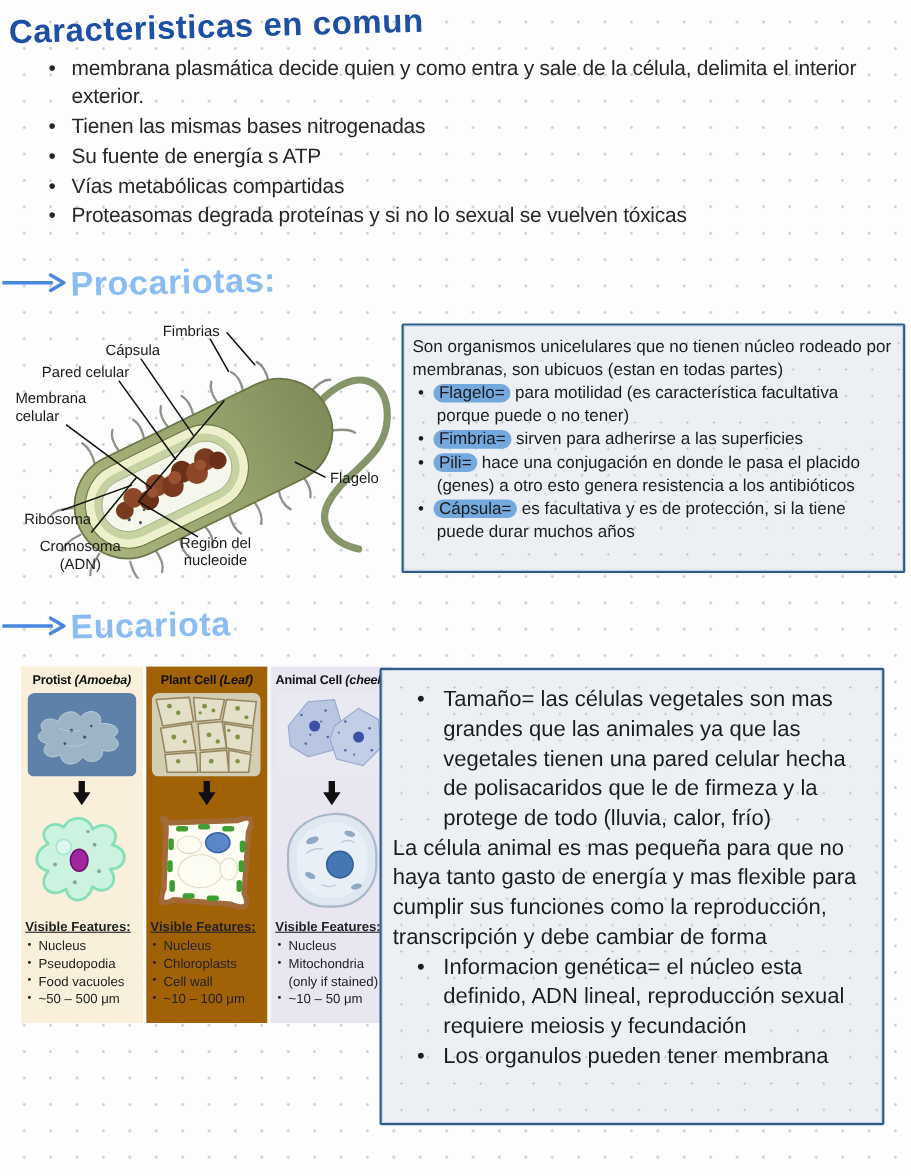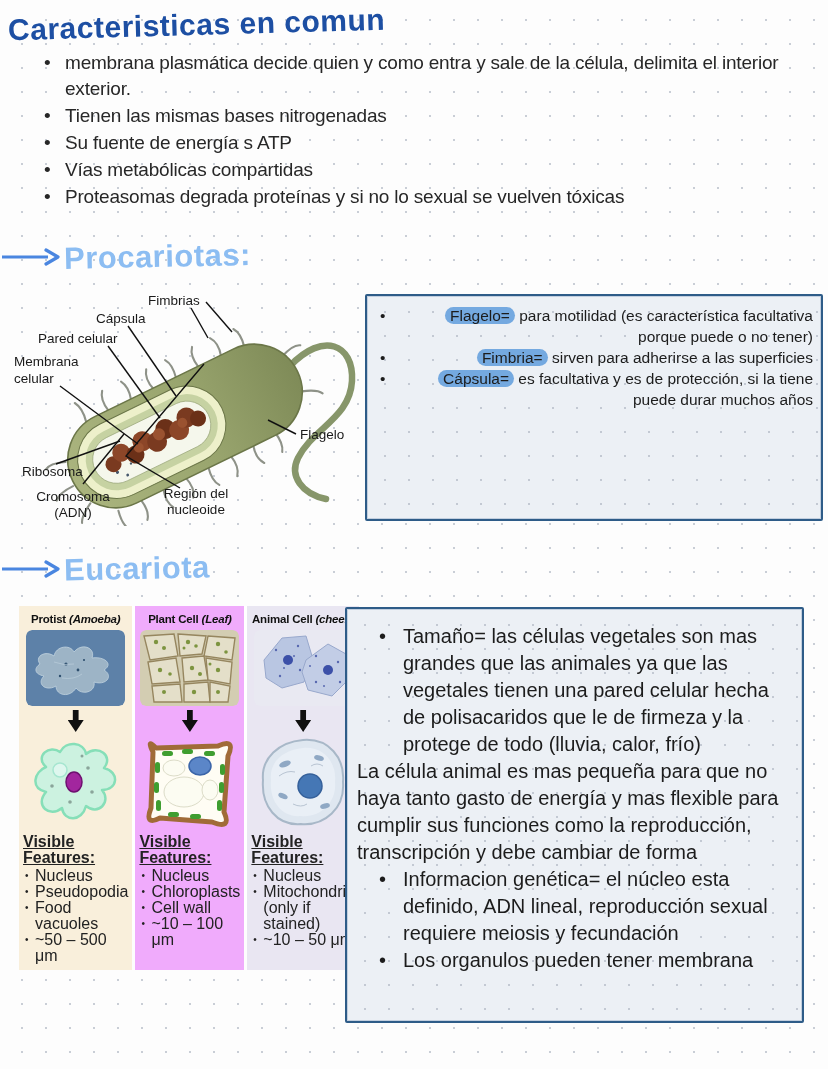--- a/index.html
+++ b/index.html
@@ -32,40 +32,40 @@
     border:2.5px solid #2e5c88;border-radius:2px;
     background-color:#ecf0f5;
     background-image:radial-gradient(#c3c9d3 1.1px, transparent 1.2px);
     background-size:24px 24px;background-position:6px 4px;
     box-shadow:inset 0 0 0 1px #c2cfdf;
     box-sizing:border-box;color:#1c1c1c;
   }
   .box-prok{left:365px;top:294px;width:458px;height:227px;padding:9px 8px;font-size:15.5px;line-height:21px;}
   .box-prok p{margin:0;}
   .box-prok ul{list-style:none;margin:0;padding:0;}
-  .box-prok li{position:relative;padding-left:22px;text-align:right;}
+  .box-prok li{position:relative;padding-left:22px;}
   .box-prok li::before{content:"\2022";position:absolute;left:5px;top:0;}
   .hl{background:#74a9e0;border-radius:9px;padding:0 5px;margin-left:-3px;}
   .box-euk{left:345px;top:607px;width:459px;height:416px;padding:14px 10px;font-size:20px;line-height:27px;}
   .box-euk p{margin:0;}
   .box-euk .b-item{position:relative;padding-left:46px;}
   .box-euk .b-item::before{content:"\2022";position:absolute;left:22px;top:0;}
   
   .figure{left:19px;top:606px;width:338px;height:324px;display:grid;grid-template-columns:1fr 1fr 1fr;gap:3px;background:#fff;}
   .fig-col{padding:5px 4px 6px;box-sizing:border-box;}
   .col-protist{background:#f9efdb;}
-  .col-plant{background:#f0abfc;}
+  .col-plant{background:#a16207;}
   .col-animal{background:#e9e6f2;}
   .fig-head{text-align:center;font-size:11.5px;font-weight:700;letter-spacing:-.2px;white-space:nowrap;color:#111;margin:2px 0 5px;}
   .fig-head .sub{font-weight:700;font-style:italic;}
   .photo{display:block;margin:0 auto;border-radius:6px;}
   .down-arrow{width:16px;height:22px;background:#101010;margin:4px auto 2px;
     clip-path:polygon(32% 0,68% 0,68% 46%,100% 46%,50% 100%,0 46%,32% 46%);}
   .illo{display:block;margin:0 auto;}
-  .features{font-size:16px;line-height:16px;color:#222;margin-top:4px;}
+  .features{font-size:12px;line-height:16px;color:#222;margin-top:4px;}
   .features .fh{font-weight:700;text-decoration:underline;margin-bottom:2px;}
   .features ul{list-style:none;margin:0;padding:0;}
   .features li{position:relative;padding-left:12px;}
   .features li::before{content:"\2022";position:absolute;left:2px;top:0;font-size:10px;}
   .features li.no-bullet::before{content:"";}
   
   .diagram text{font-family:"Liberation Sans",sans-serif;font-size:13.5px;fill:#1a1a1a;}
 </style>
 </head>
 <body>
@@ -176,23 +176,25 @@
   <text x="6" y="97">celular</text>
   <text x="14" y="190">Ribosoma</text>
   <text x="65" y="215" text-anchor="middle">Cromosoma</text>
   <text x="65" y="231" text-anchor="middle">(ADN)</text>
   <text x="188" y="212" text-anchor="middle">Región del</text>
   <text x="188" y="228" text-anchor="middle">nucleoide</text>
   <text x="292" y="153">Flagelo</text>
 </svg>
 
 <div class="abs note-box box-prok">
+  <p>Son organismos unicelulares que no tienen núcleo rodeado por membranas, son ubicuos (estan en todas partes)</p>
   <ul>
     <li><span class="hl">Flagelo=</span><span> para motilidad (es característica facultativa porque puede o no tener)</span></li>
     <li><span class="hl">Fimbria=</span><span> sirven para adherirse a las superficies</span></li>
+    <li><span class="hl">Pili=</span><span> hace una conjugación en donde le pasa el placido (genes) a otro esto genera resistencia a los antibióticos</span></li>
     <li><span class="hl">Cápsula=</span><span> es facultativa y es de protección, si la tiene puede durar muchos años</span></li>
   </ul>
 </div>
 
 <div class="abs sec-heading" style="left:2px;top:551px;">
   <span class="arrow-icon">
     <svg width="58" height="20" viewBox="0 0 58 20">
         <line x1="0" y1="10" x2="46" y2="10" stroke="#4a86e0" stroke-width="3.2"></line>
         <path d="M44,3 L56,10 L44,17" fill="none" stroke="#4a86e0" stroke-width="3.2" stroke-linecap="round" stroke-linejoin="round"></path>
       </svg>

